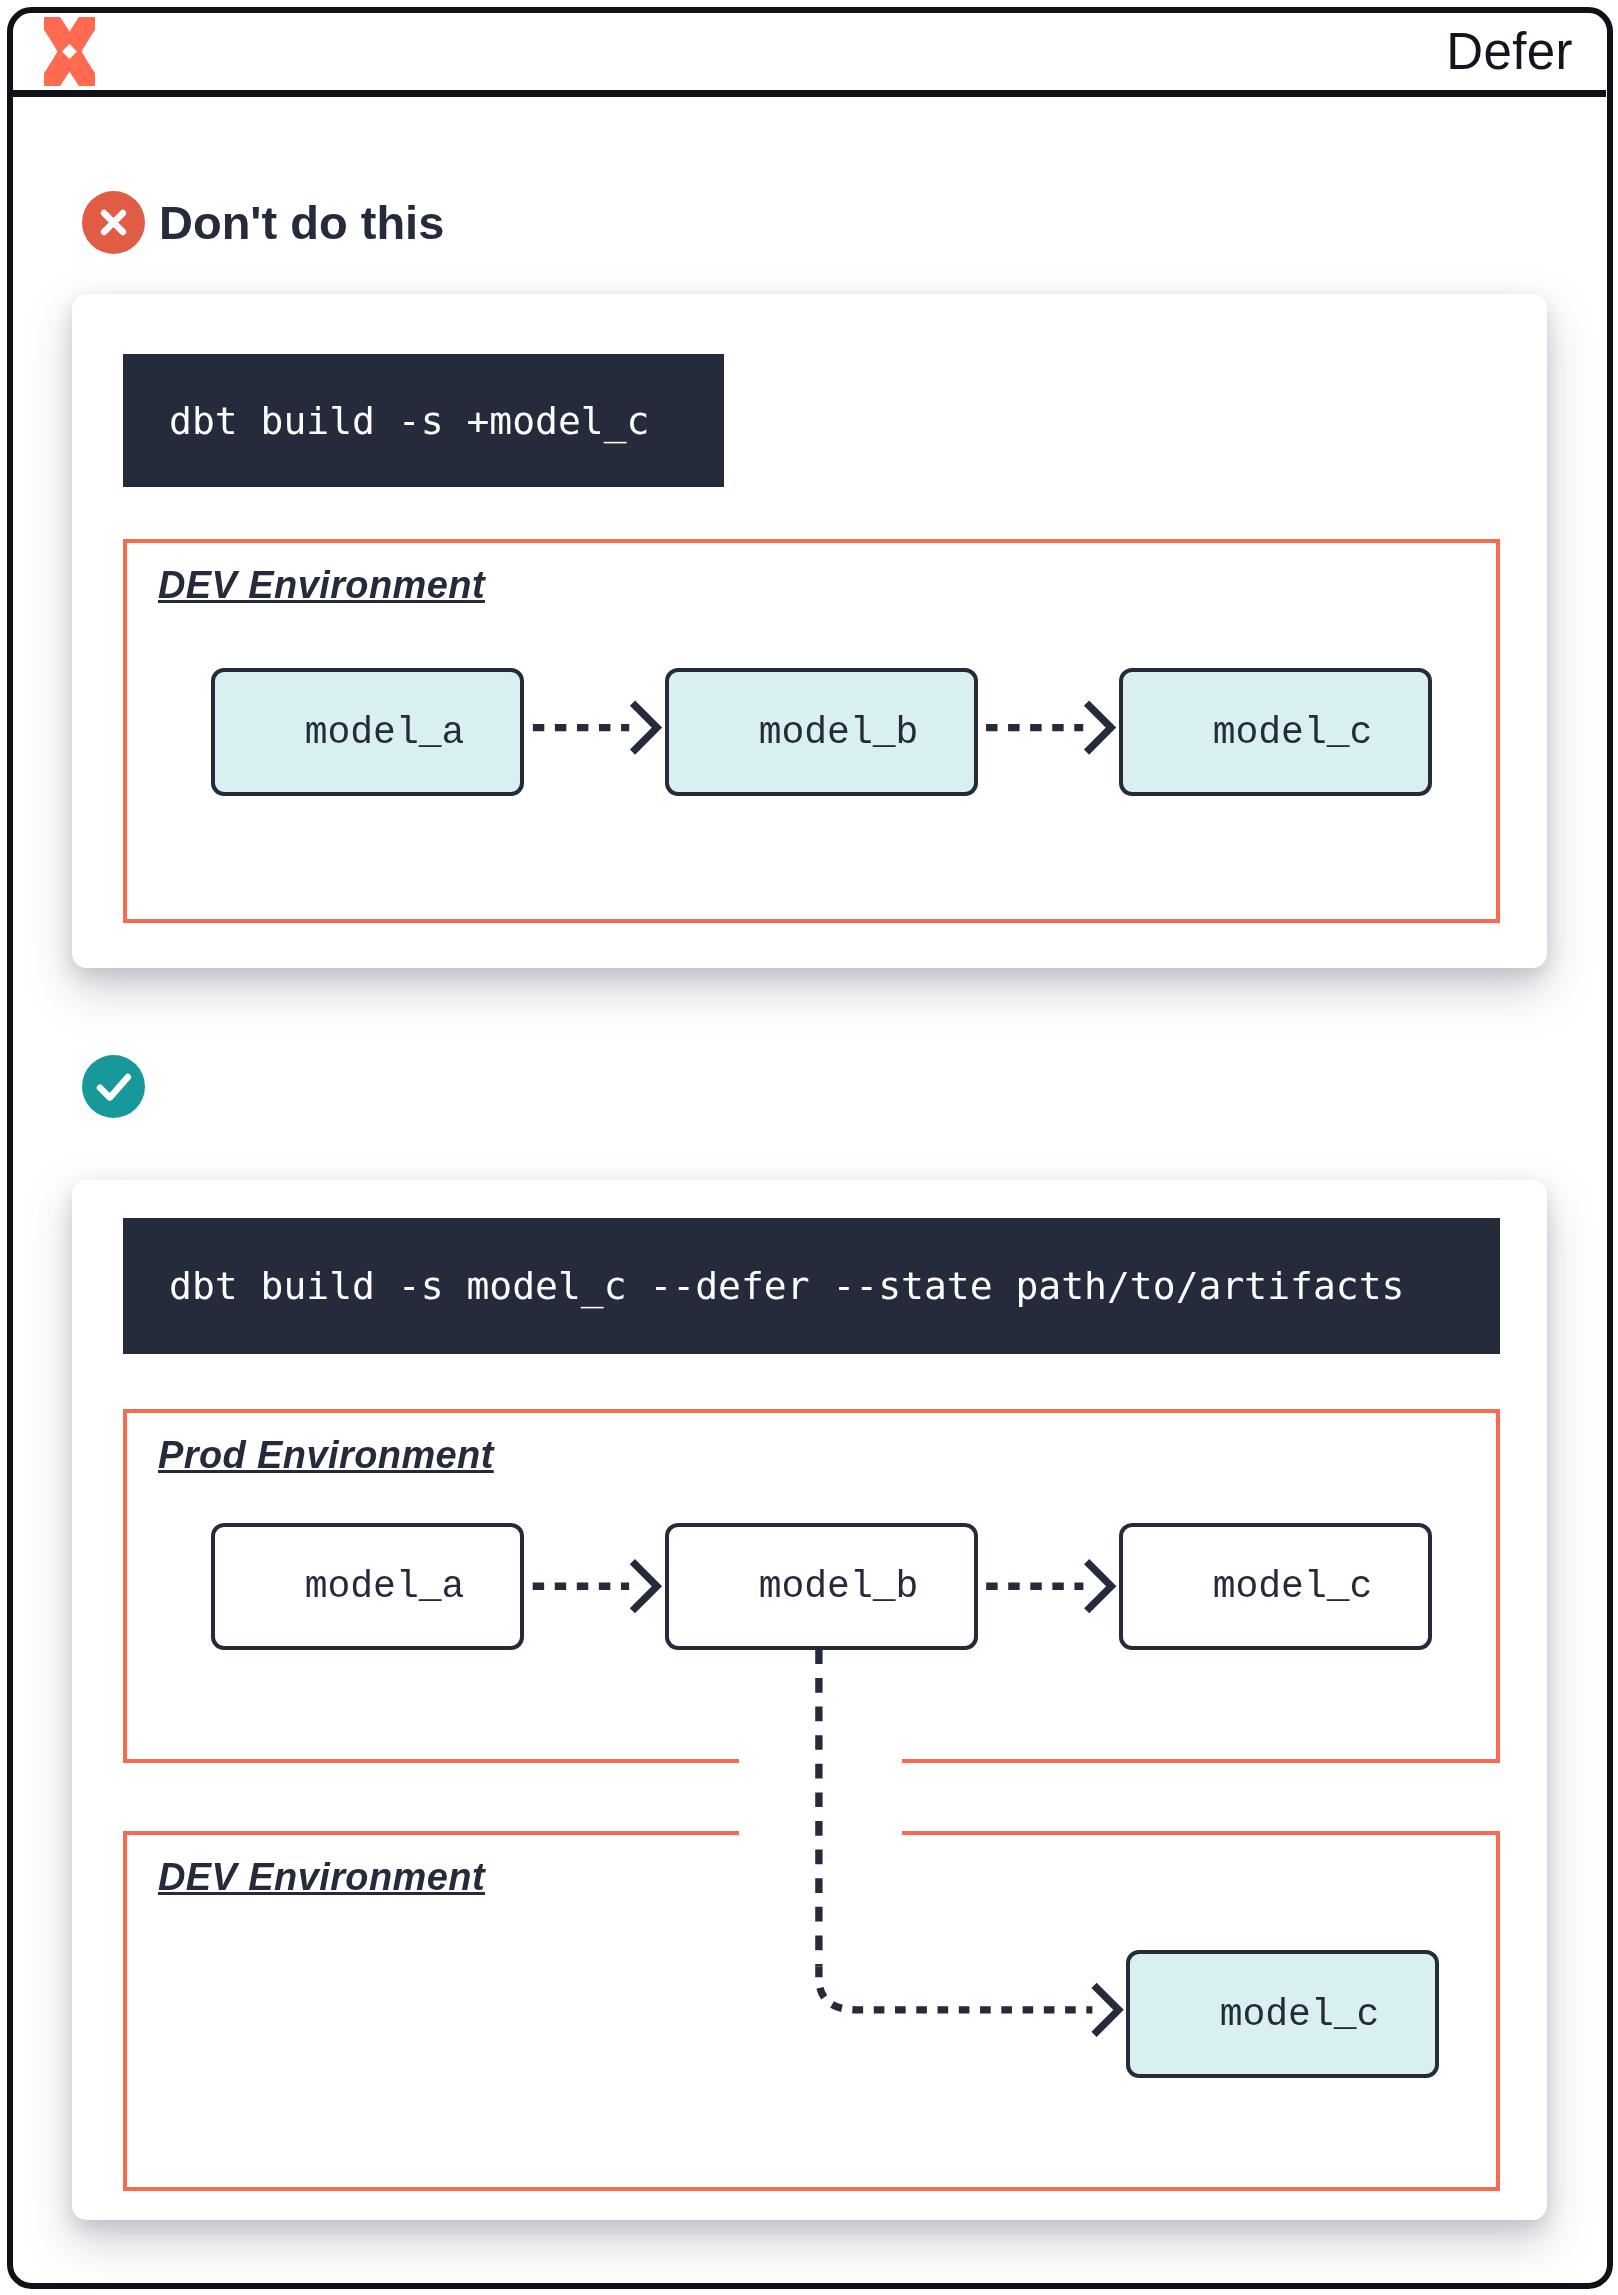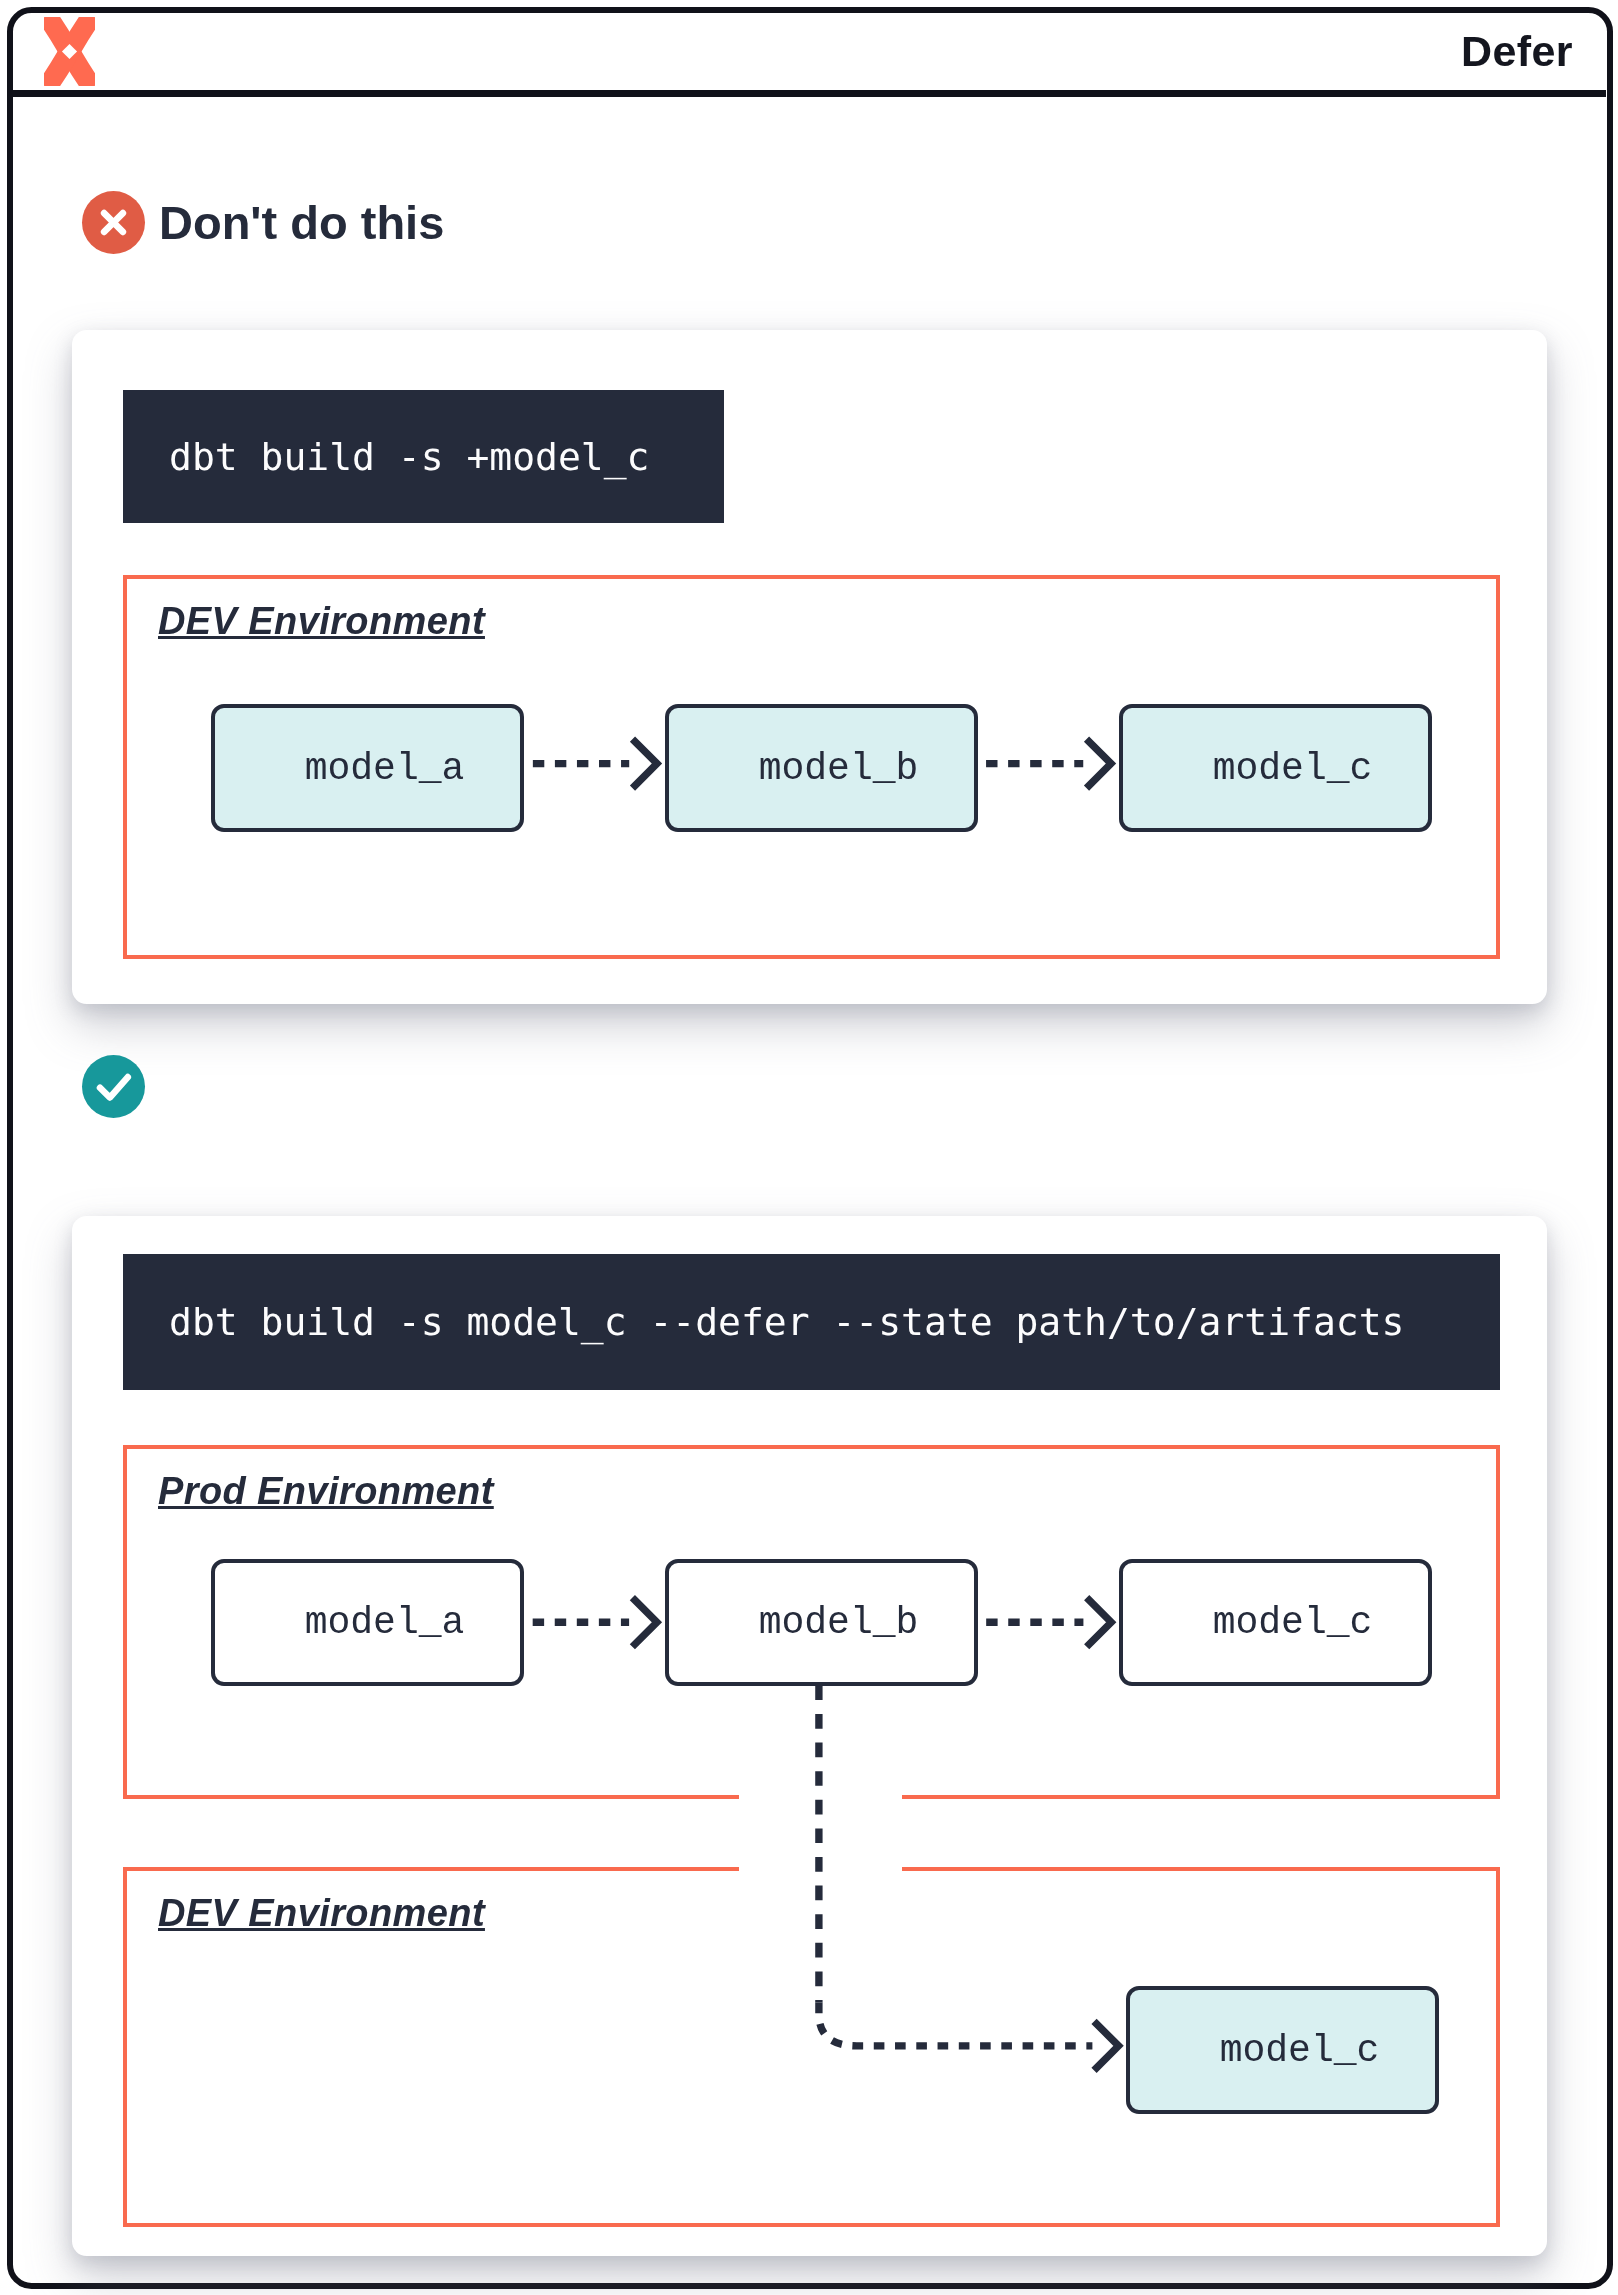--- a/index.html
+++ b/index.html
@@ -11,32 +11,31 @@
   .window{
     position:absolute;left:6.5px;top:6.5px;width:1606px;height:2282px;
     border:6.5px solid #101119;border-radius:24.5px;background:#ffffff;box-sizing:border-box;
   }
   .topbar{
     position:absolute;left:13px;top:13px;right:13px;height:84px;
     border-bottom:7.4px solid #101119;
     display:flex;align-items:center;justify-content:space-between;
     padding:0 33px 0 31px;box-sizing:border-box;
   }
-  .window-title{font-size:43px;font-weight:700;color:#14161f;letter-spacing:0.4px;}
+  .window-title{font-size:51px;font-weight:400;color:#14161f;letter-spacing:0.4px;}
   
   .section-head{position:absolute;left:82px;height:72px;display:flex;align-items:center;gap:14px;}
   .badge{width:63px;height:63px;border-radius:50%;display:flex;align-items:center;justify-content:center;flex:0 0 auto;}
   .badge-x{background:#e05c45;}
   .badge-check{background:#17989b;}
   .section-title{font-size:47px;font-weight:700;color:#252b3b;}
   
   .card{
     position:absolute;left:72px;width:1475px;background:#ffffff;border-radius:14.7px;
     box-shadow:0 6.5px 18px rgba(110,115,132,.22),0 21px 45px rgba(110,115,132,.34);
-    margin-top:36px;
   }
   .codeblock{
     position:absolute;background:#252b3b;color:#fcfcfd;
     font-family:"DejaVu Sans Mono",monospace;font-size:38px;
     display:flex;align-items:center;padding-left:46px;box-sizing:border-box;
     white-space:nowrap;letter-spacing:0;
   }
   .envbox{position:absolute;border:4.9px solid #f96a4e;box-sizing:border-box;background:#ffffff;}
   .env-label{
     position:absolute;left:31px;top:21px;font-size:38px;font-weight:700;font-style:italic;color:#252b3b;

